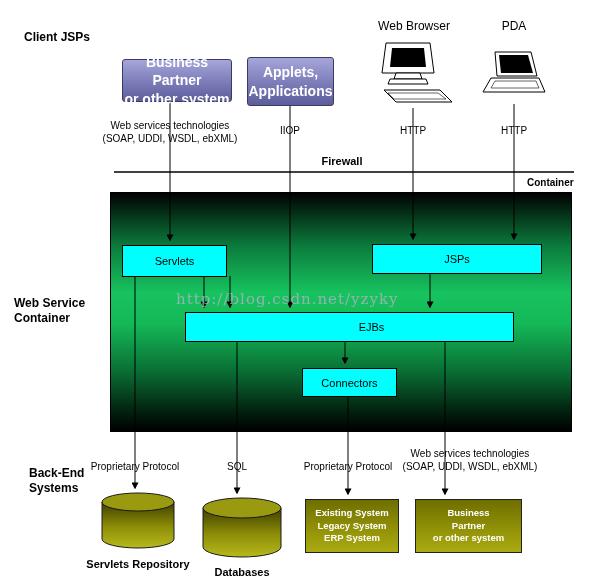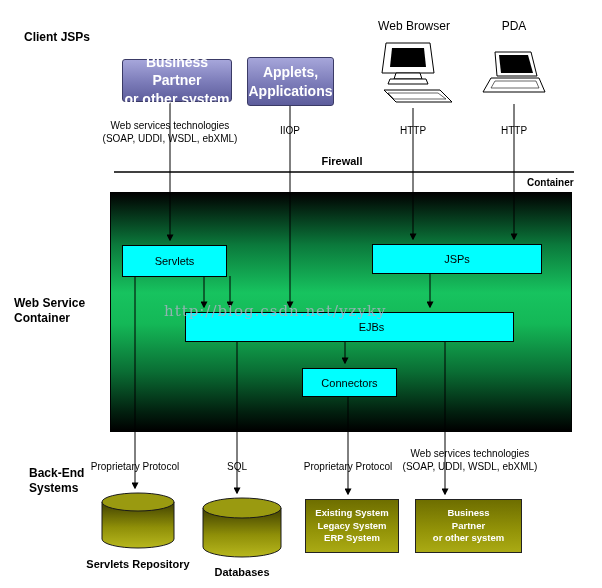--- a/index.html
+++ b/index.html
@@ -15,22 +15,22 @@
   .node-cyan{background:#00ffff;border:1px solid #000;display:flex;align-items:center;
       justify-content:center;font-size:11px;z-index:3;}
   .node-olive{background:linear-gradient(180deg,#6e6e00 0%,#949408 60%,#aaaa14 100%);
       border:1px solid #222;color:#fff;font-weight:bold;font-size:9.5px;display:flex;align-items:center;
       justify-content:center;text-align:center;line-height:1.35;z-index:3;}
   .green-box{left:110px;top:192px;width:460px;height:238px;z-index:1;
       background:linear-gradient(180deg,#010101 0%,#0b7a3c 22%,#17c35f 42%,#14b857 55%,#0a6e34 75%,#02200f 92%,#000 100%);
       border:1px solid #000;}
   .bold-node-label{font-weight:bold;font-size:11px;text-align:center;}
   #arrows{position:absolute;left:0;top:0;z-index:2;pointer-events:none;}
-  .watermark{left:164px;top:290px;width:270px;z-index:4;font-family:"DejaVu Serif",serif;
-      font-size:15px;color:#a7b2bf;opacity:.85;letter-spacing:1px;margin-top:12px;}
+  .watermark{left:176px;top:290px;width:270px;z-index:4;font-family:"DejaVu Serif",serif;
+      font-size:15px;color:#a7b2bf;opacity:.85;letter-spacing:1px;}
 </style>
 </head>
 <body>
 
 <div id="page">
 
   <div class="abs tier-label" style="left:24px;top:30px;">Client JSPs</div>
   <div class="abs tier-label pre" style="left:14px;top:296px;">Web Service
 Container</div>
   <div class="abs tier-label pre" style="left:14px;top:466px;margin-left:15px;">Back-End

